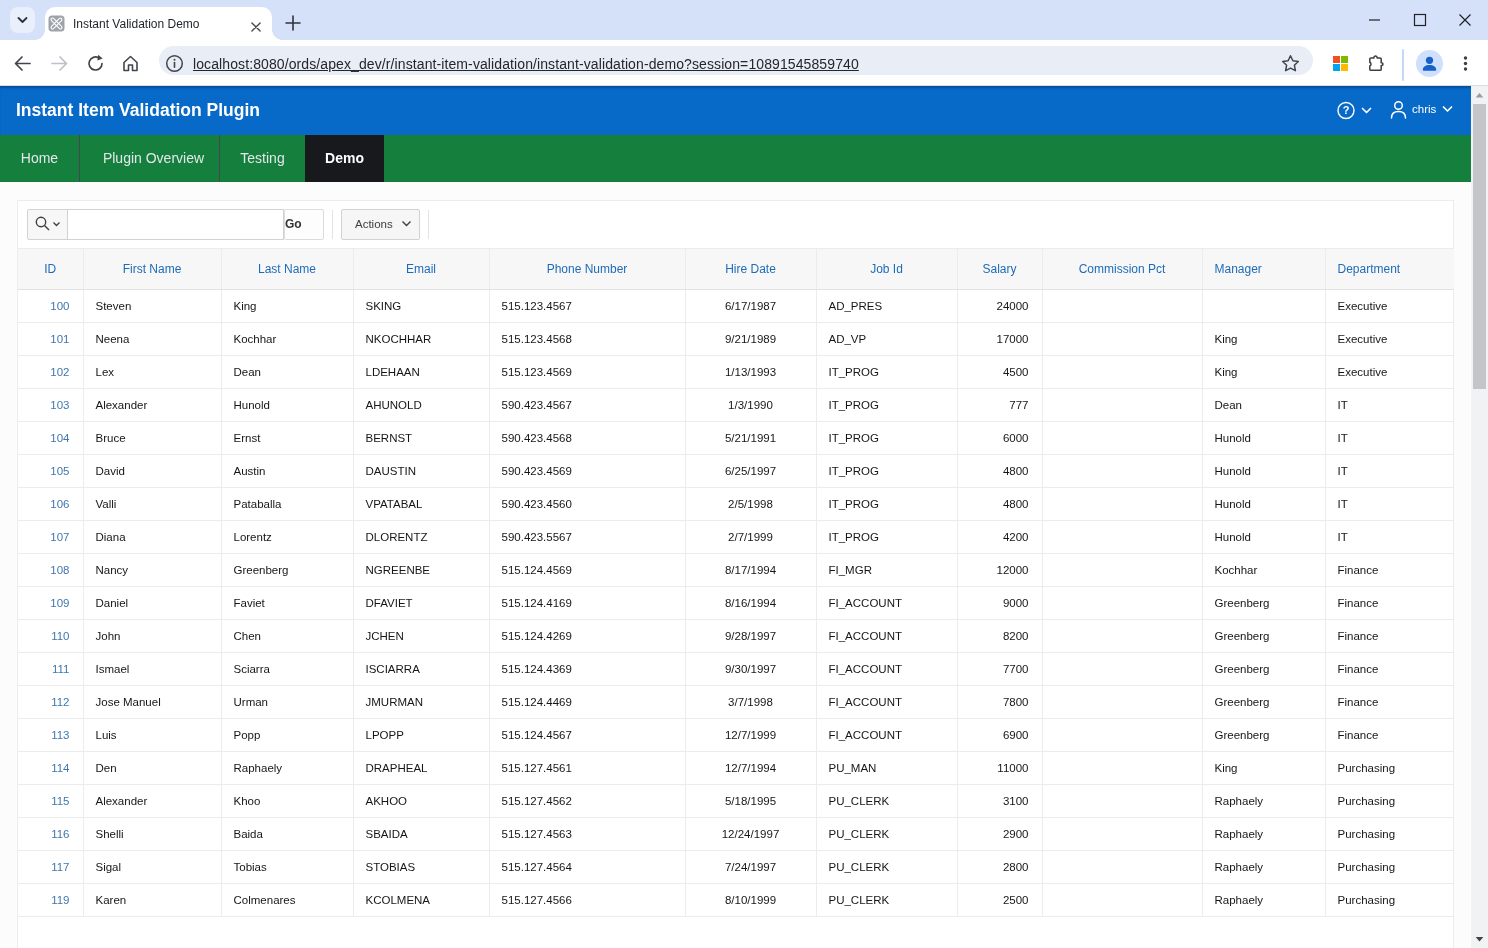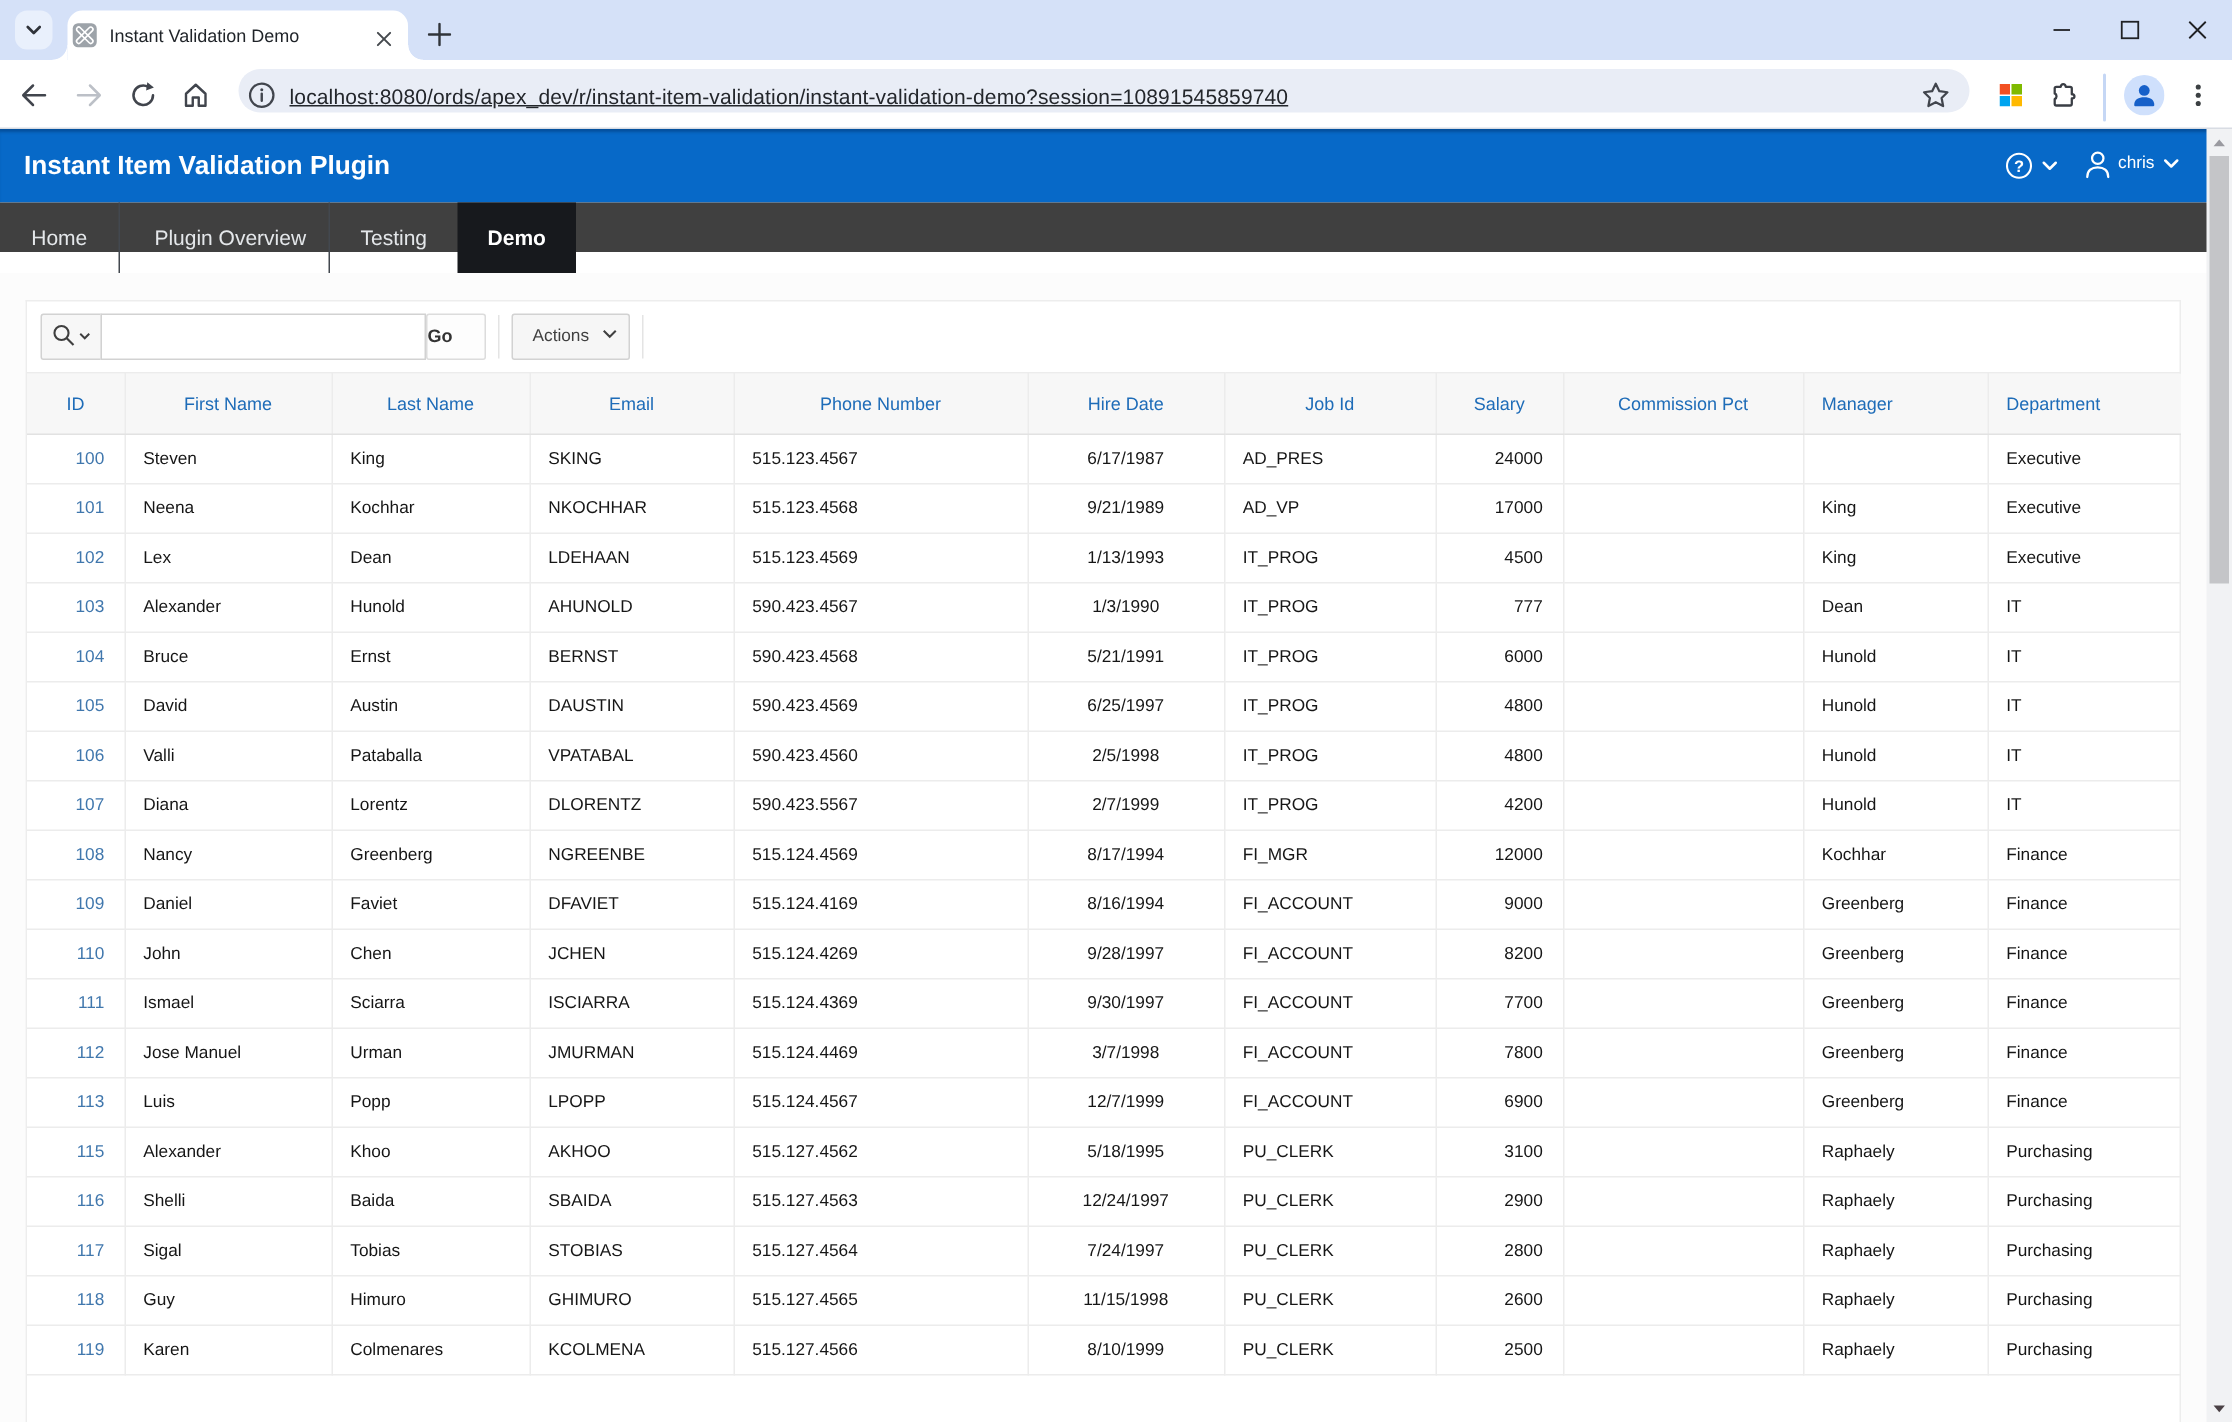--- a/index.html
+++ b/index.html
@@ -19,21 +19,21 @@
 #plusbtn { position:absolute; left:285px; top:15px; }
 #winbtns { position:absolute; right:0; top:0; height:40px; }
 #toolbar { position:absolute; top:40px; left:0; width:1488px; height:46px; background:#fff; border-bottom:1px solid #d8dce3; }
 .tbico { position:absolute; top:54px; }
 #urlpill { position:absolute; left:159px; top:46px; width:1154px; height:29px; border-radius:14.5px; background:#e9edf6; }
 #urltext { position:absolute; left:193px; top:56px; font-size:14px; color:#23262b; letter-spacing:0.1px;text-decoration:underline; }
 
 #appheader { position:absolute; top:86px; left:0; width:1488px; height:49px; background:#0769c8; box-shadow: inset 0 3px 2px -1px rgba(3,40,85,.38); }
 #apptitle { position:absolute; left:16px; top:0; height:49px; line-height:48px; color:#fff; font-size:17.5px; font-weight:bold; }
 
-#navbar { position:absolute; top:135px; left:0; width:1488px; height:33px; background:#404040; }
+#navbar { position:absolute; top:135px; left:0; width:1488px; height:47px; background:#15803d; }
 .navitem { position:absolute; top:0; height:47px; line-height:47px; text-align:center; color:#e4e7ea; font-size:14px; }
 .navsep { position:absolute; top:0; width:1px; height:47px; background:#43484f; }
 #navDemo { background:#17191d; color:#fff; font-weight:bold; }
 
 #pagebg { position:absolute; top:182px; left:0; width:1471px; height:766px; background:#fcfcfc; }
 #container { position:absolute; top:200px; left:17px; width:1437px; height:748px; background:#fff; border:1px solid #ededed; border-bottom:none; }
 
 #searchbtn { position:absolute; left:9px; top:8px; width:41px; height:31px; background:#f7f7f7; border:1px solid #d2d2d2; border-radius:2px 0 0 2px; }
 #searchinput { position:absolute; left:49px; top:8px; width:217px; height:31px; background:#fff; border:1px solid #d2d2d2; }
 #gobtn { position:absolute; left:266px; top:8px; width:40px; height:31px; background:#fdfdfd; border:1px solid #dcdcdc; border-radius:2px; line-height:29px; font-size:12px; font-weight:bold; color:#333; }
@@ -394,20 +394,33 @@
             <td>LPOPP</td>
             <td>515.124.4567</td>
             <td class="c">12/7/1999</td>
             <td>FI_ACCOUNT</td>
             <td class="r">6900</td>
             <td></td>
             <td>Greenberg</td>
             <td>Finance</td>
           </tr>
           <tr>
+            <td class="r"><a>114</a></td>
+            <td>Den</td>
+            <td>Raphaely</td>
+            <td>DRAPHEAL</td>
+            <td>515.127.4561</td>
+            <td class="c">12/7/1994</td>
+            <td>PU_MAN</td>
+            <td class="r">11000</td>
+            <td></td>
+            <td>King</td>
+            <td>Purchasing</td>
+          </tr>
+          <tr>
             <td class="r"><a>115</a></td>
             <td>Alexander</td>
             <td>Khoo</td>
             <td>AKHOO</td>
             <td>515.127.4562</td>
             <td class="c">5/18/1995</td>
             <td>PU_CLERK</td>
             <td class="r">3100</td>
             <td></td>
             <td>Raphaely</td>
@@ -428,33 +441,20 @@
           </tr>
           <tr>
             <td class="r"><a>117</a></td>
             <td>Sigal</td>
             <td>Tobias</td>
             <td>STOBIAS</td>
             <td>515.127.4564</td>
             <td class="c">7/24/1997</td>
             <td>PU_CLERK</td>
             <td class="r">2800</td>
-            <td></td>
-            <td>Raphaely</td>
-            <td>Purchasing</td>
-          </tr>
-          <tr>
-            <td class="r"><a>118</a></td>
-            <td>Guy</td>
-            <td>Himuro</td>
-            <td>GHIMURO</td>
-            <td>515.127.4565</td>
-            <td class="c">11/15/1998</td>
-            <td>PU_CLERK</td>
-            <td class="r">2600</td>
             <td></td>
             <td>Raphaely</td>
             <td>Purchasing</td>
           </tr>
           <tr>
             <td class="r"><a>119</a></td>
             <td>Karen</td>
             <td>Colmenares</td>
             <td>KCOLMENA</td>
             <td>515.127.4566</td>

